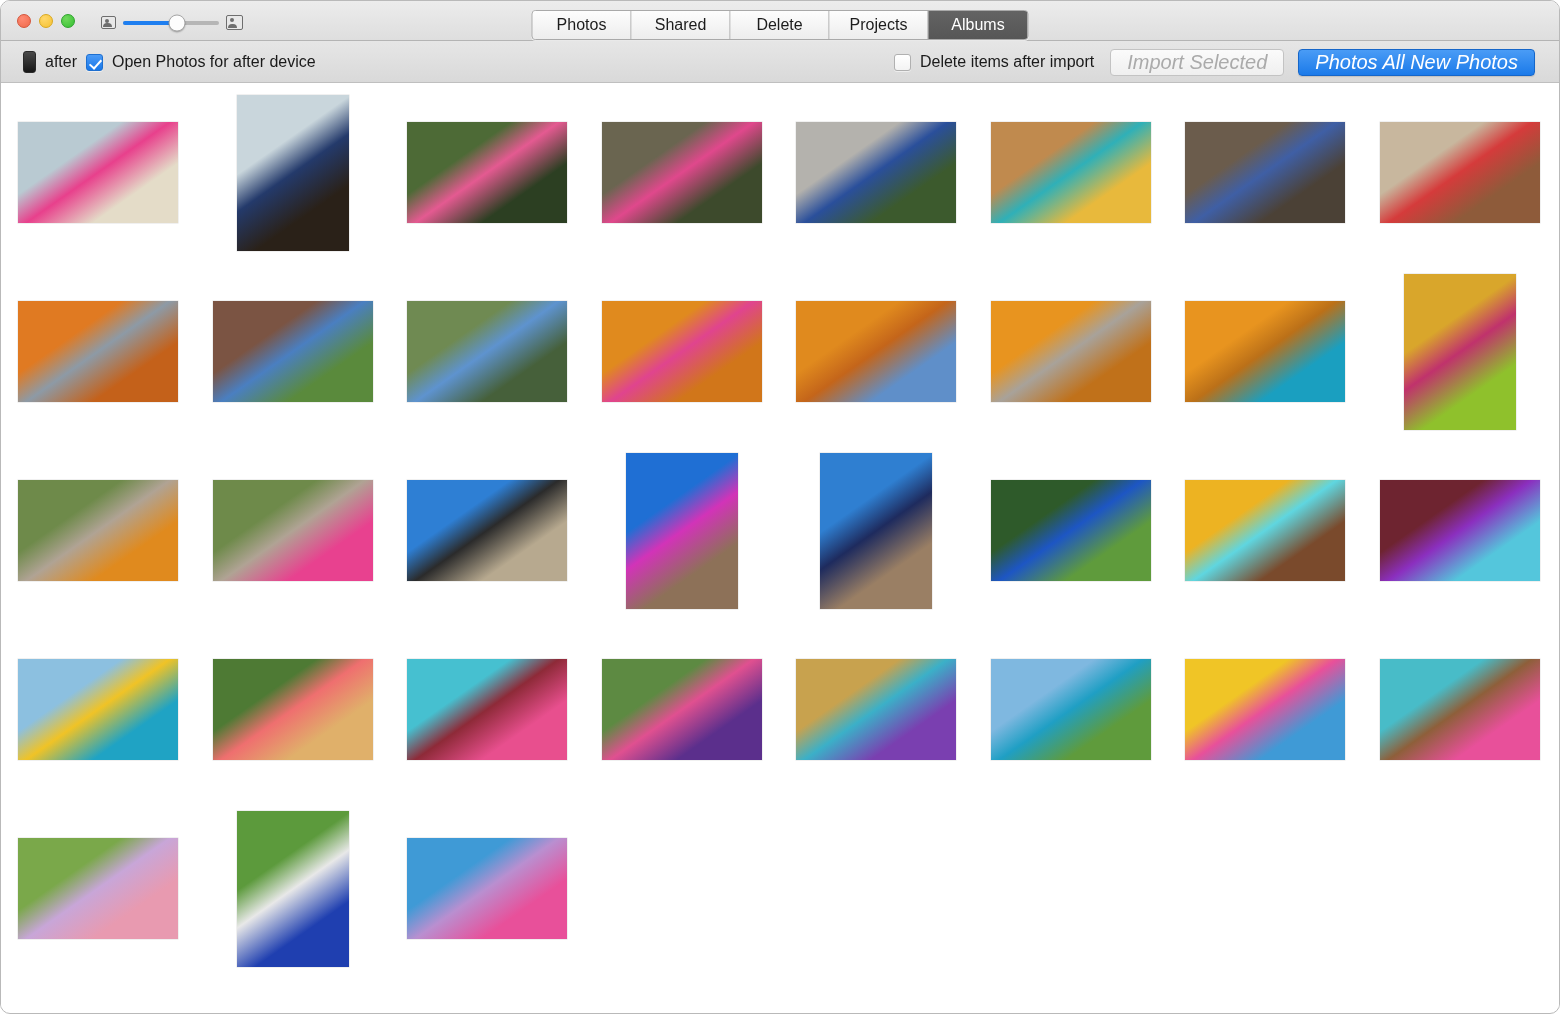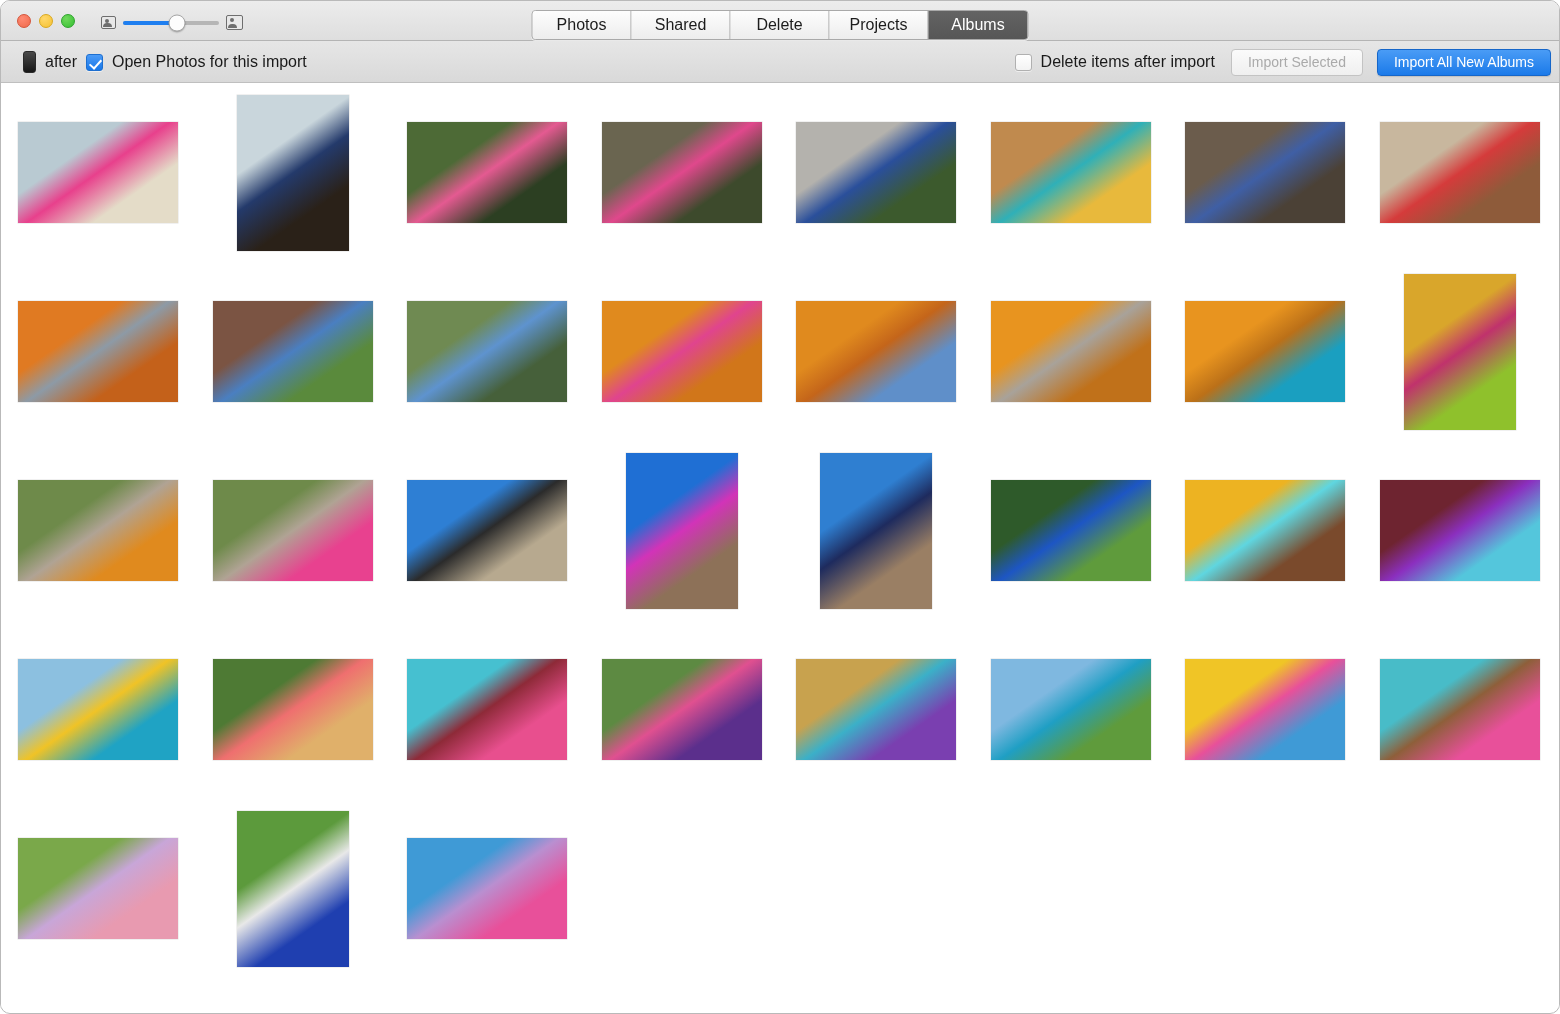--- a/index.html
+++ b/index.html
@@ -127,31 +127,32 @@
     transform: rotate(42deg);
   }
   .chk.empty {
     background: linear-gradient(to bottom, #ffffff, #f3f3f3);
     border: 1px solid #b0b0b0;
   }
   .chk.empty::after { display: none; }
   .chk-label { font-size: 16px; color: #1a1a1a; }
 
   .ib-right {
-    position: absolute; right: 8px; top: 0; height: 42px;
+    position: absolute; right: 24px; top: 0; height: 42px;
     display: flex; align-items: center; gap: 14px;
   }
   .del-group { display: flex; align-items: center; gap: 9px; margin-right: 2px; }
   .btn {
     height: 27px; line-height: 25px;
     padding: 0 16px;
-    font-size: 14px;
+    font-size: 20px;
     border-radius: 4px;
     cursor: default;
     white-space: nowrap;
+    font-style: italic;
   }
   .btn.disabled {
     background: linear-gradient(to bottom, #fbfbfb, #efefef);
     border: 1px solid #c3c3c3;
     color: #aaaaaa;
   }
   .btn.primary {
     background: linear-gradient(to bottom, #4a9cf6, #1b7ae9);
     border: 1px solid #1566c9;
     color: #ffffff;
@@ -223,30 +224,30 @@
       <div class="tab selected">Albums</div>
     </div>
   </div>
 
   <div class="importbar">
 
     <div class="ib-left">
       <span class="iphone-icon"></span>
       <span class="dev-label">after</span>
       <span class="chk"></span>
-      <span class="chk-label">Open Photos for this import</span>
+      <span class="chk-label">Open Photos for after device</span>
     </div>
 
     <div class="ib-right">
       <span class="del-group">
         <span class="chk empty"></span>
         <span class="chk-label">Delete items after import</span>
       </span>
       <span class="btn disabled">Import Selected</span>
-      <span class="btn primary">Import All New Albums</span>
+      <span class="btn primary">Photos All New Photos</span>
     </div>
   </div>
 
   <div class="content">
     <div class="grid" id="grid">
         <div class="row" style="height: 179px;">
           <div class="cell first">
             <div class="thumb land" title="mother holding child on beach" style="background-image: linear-gradient(145deg, rgb(185, 202, 210) 0%, rgb(185, 202, 210) 34%, rgb(232, 64, 140) 50%, rgb(228, 220, 200) 72%, rgb(228, 220, 200) 100%);"></div>
           </div>
           <div class="cell">

